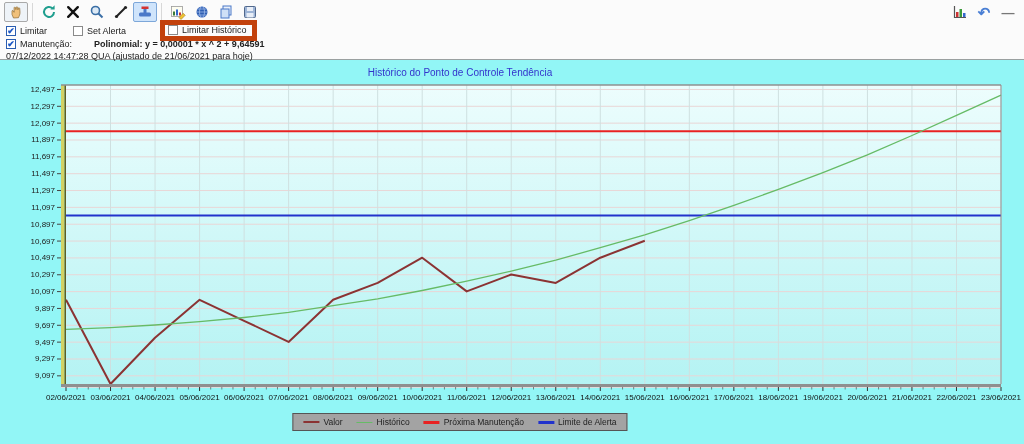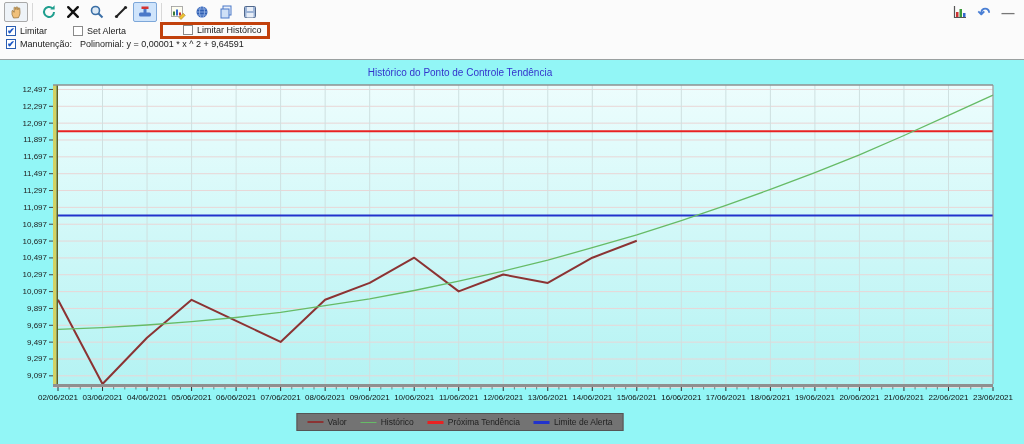--- a/index.html
+++ b/index.html
@@ -19,34 +19,34 @@
   .tsep { width:1px; height:18px; background:#d8d8d8; margin:0 4px; }
   .tspacer { flex:1; }
   .undo-glyph { font-size:15px; color:#4a7fd4; font-weight:bold; line-height:1; }
   .min-glyph { font-size:13px; color:#777; font-weight:bold; line-height:1; }
 
   .ctl-row { display:flex; align-items:center; height:13px; padding:0 6px; font-size:9px; color:#222; }
   .cb { display:inline-flex; align-items:center; gap:4px; cursor:pointer; }
   .cbbox { width:10px; height:10px; border:1px solid #8a8a8a; background:#fff; font-size:9px;
            line-height:8px; text-align:center; color:#1a56c4; font-weight:bold; }
   .cbbox.on { border-color:#2a5db0; }
-  .groupbox { border:3px solid #c2410c; padding:0 5px 1px 20px; display:inline-flex; align-items:center; }
+  .groupbox { border:5px solid #c2410c; padding:0 5px 1px 3px; display:inline-flex; align-items:center; }
   .gap20 { width:26px; } .gap28 { width:34px; }
-  .formula { margin-left:8px; }
+  .formula { margin-left:22px;font-weight:bold; }
   .stamp { padding:1px 6px; font-size:9px; color:#222; }
 
   
   .chart-region { position:absolute; left:0; top:61px; width:920px; height:383px;
                   background:#92f6f6; }
   .chart-title { position:absolute; left:0; top:6px; width:100%; text-align:center;
                  font-size:10px; color:#3333cc; }
-  #chart { position:absolute; left:2px; top:20px; width:1014px; height:330px; }
+  #chart { position:absolute; left:10px; top:20px; width:1014px; height:330px; }
 
   .legend { position:absolute; left:50%; transform:translateX(-50%); top:352px;
-            display:flex; align-items:center; gap:14px; background:#737373;
+            display:flex; align-items:center; gap:14px; background:#a3a3a3;
             border:1px solid #555; padding:3px 10px; font-size:8.5px; color:#222; }
   .legend-item { display:inline-flex; align-items:center; gap:4px; }
   .legend-dash { width:16px; display:inline-block; }
 </style>
 </head>
 <body>
 
 <div class="top-panel">
   <div class="toolbar">
     <div class="tbtn pressed">
@@ -175,20 +175,21 @@
   </div>
 
   <div class="ctl-row">
     <label class="cb">
       <span class="cbbox on">✔</span>
       <span>Manutenção:</span>
     </label>
     <span class="formula">Polinomial: y = 0,00001 * x ^ 2 + 9,64591</span>
   </div>
 
+  <div class="stamp">07/12/2022 14:47:28 QUA (ajustado de 21/06/2021 para hoje)</div>
 </div>
 
 <div class="chart-region">
   <div class="chart-title">Histórico do Ponto de Controle Tendência</div>
   <div id="chart"><svg xmlns="http://www.w3.org/2000/svg" width="1014" height="330">
         <defs>
           <linearGradient id="plotbg" x1="0" y1="0" x2="0" y2="1">
             <stop offset="0" stop-color="#edfdfd"></stop>
             <stop offset="1" stop-color="#b4f3f3"></stop>
           </linearGradient>
@@ -391,20 +392,20 @@
       <span class="legend-item">
         <span class="legend-dash" style="border-top: 2px solid rgb(139, 51, 51);"></span>
         <span>Valor</span>
       </span>
       <span class="legend-item">
         <span class="legend-dash" style="border-top: 1.5px solid rgb(102, 187, 102);"></span>
         <span>Histórico</span>
       </span>
       <span class="legend-item">
         <span class="legend-dash" style="border-top: 3px solid rgb(232, 34, 34);"></span>
-        <span>Próxima Tendência</span>
+        <span>Próxima Manutenção</span>
       </span>
       <span class="legend-item">
         <span class="legend-dash" style="border-top: 3px solid rgb(34, 51, 204);"></span>
         <span>Limite de Alerta</span>
       </span>
     </div>
 </div>
 
 </body></html>

